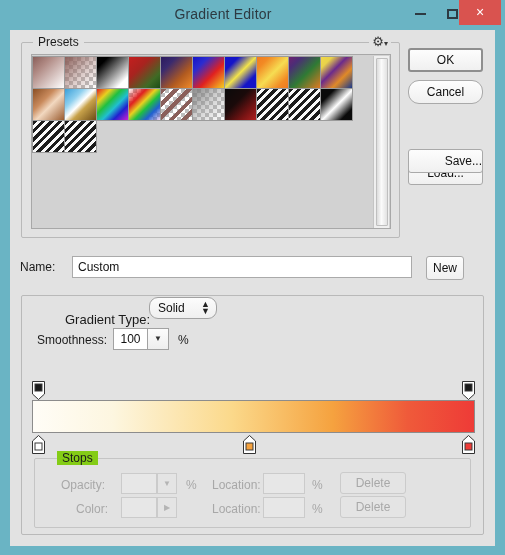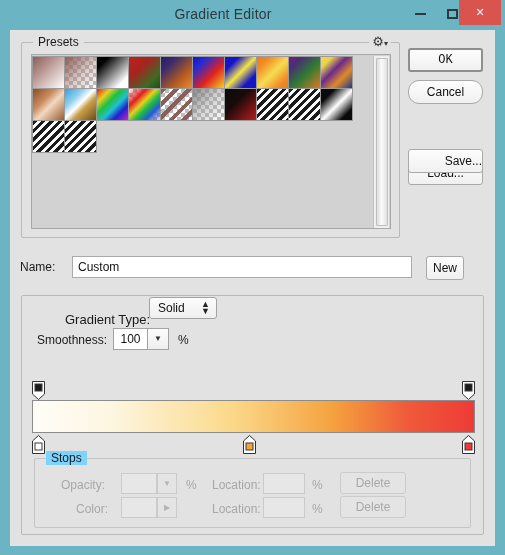--- a/index.html
+++ b/index.html
@@ -193,21 +193,21 @@
     background: linear-gradient(to bottom, #fdfdfd, #f0f0f0);
     border: 1px solid #a9a9a9;
     border-radius: 3px;
     font-family: "Liberation Sans", sans-serif;
     font-size: 12px;
     color: #111;
     cursor: default;
     padding: 0;
     box-sizing: border-box;
   }
-  #btn-ok   { left: 398px; top: 18px; border: 2px solid #8e8e8e; font-family: Liberation Mono, monospace; }
+  #btn-ok   { left: 398px; top: 18px; border: 2px solid #8e8e8e; }
   #btn-cancel { left: 398px; top: 50px; border-radius: 11px; }
   #btn-load { left: 398px; top: 88px; margin-top: 43px; }
   #btn-save { left: 398px; top: 119px; text-align: right; }
   #btn-new  { left: 416px; top: 226px; width: 38px; }
 
   
   #name-label {
     position: absolute;
     left: 10px; top: 230px;
     font-size: 12px;
@@ -236,21 +236,21 @@
     position: absolute;
     left: 43px; top: 16px;
     font-size: 13px;
   }
   #gtype-select {
     position: absolute;
     left: 127px; top: 1px;
     width: 68px; height: 22px;
     background: linear-gradient(to bottom, #fcfcfc, #efefef);
     border: 1px solid #a2a2a2;
-    border-radius: 3px;
+    border-radius: 9px;
     box-sizing: border-box;
     font-size: 12px;
     line-height: 20px;
     padding-left: 8px;
     color: #111;
   }
   #gtype-arrows {
     position: absolute;
     right: 6px; top: 3px;
     font-size: 9px;
@@ -331,22 +331,22 @@
   #stops-group {
     position: absolute;
     left: 12px; top: 162px;
     width: 437px; height: 70px;
     border: 1px solid #c5c5c5;
     border-radius: 2px;
     box-sizing: border-box;
   }
   #stops-legend {
     position: absolute;
-    left: 11px; top: -8px;
-    background: #7dd3fc;
+    left: 22px; top: -8px;
+    background: #84cc16;
     padding: 0 5px;
     font-size: 12px;
     color: #1a1a1a;
   }
   .dim-label {
     position: absolute;
     font-size: 12px;
     color: #a8a8a8;
   }
   .dim-field {

